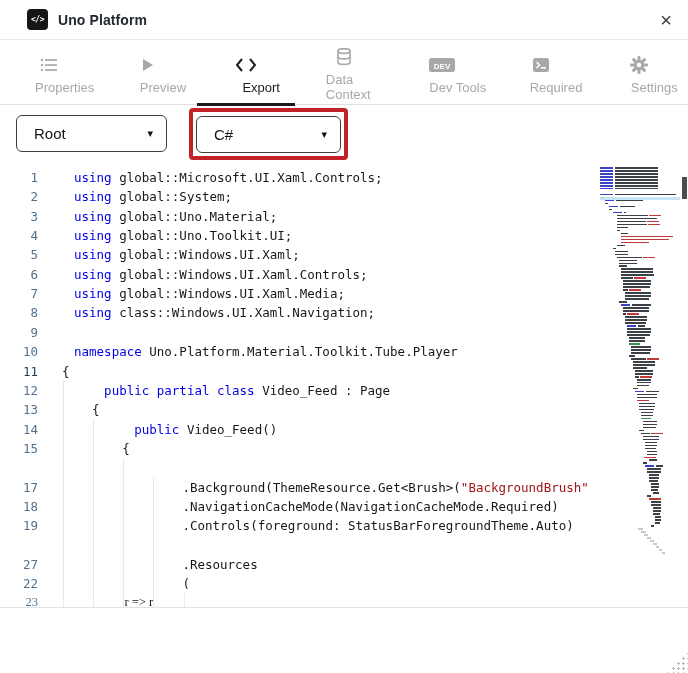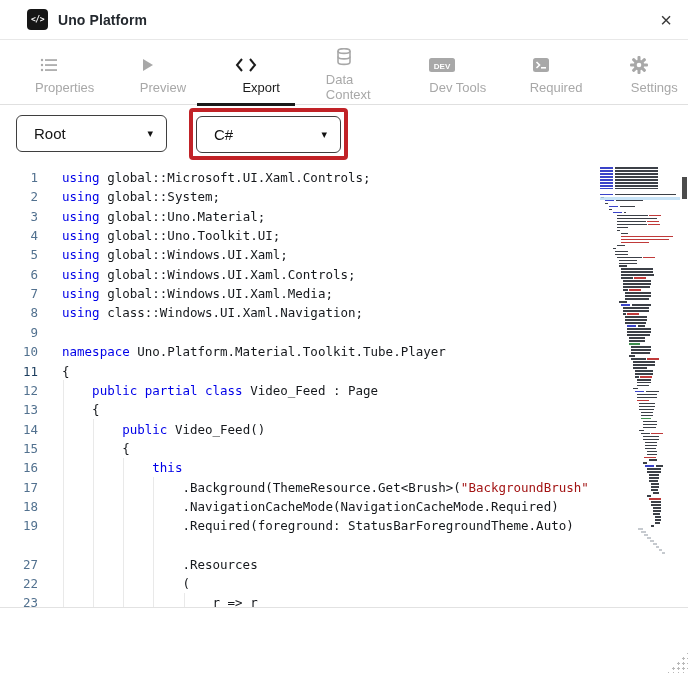--- a/index.html
+++ b/index.html
@@ -44,21 +44,21 @@
   
   .editor { position:absolute; left:0; top:163px; width:688px; height:445px;
             border-bottom:1px solid #e2e2e2; overflow:hidden; background:#fff; }
   .codepane { position:absolute; left:0; top:0; width:600px; height:445px; overflow:hidden; }
   .codeline { position:absolute; left:0; height:19.35px; white-space:pre;
               font-family:"DejaVu Sans Mono", monospace; font-size:12.5px;
               line-height:19.35px; }
   .gutter { position:absolute; left:0; width:38px; text-align:right; color:#52718f; }
   .gutter.cur { color:#1c3d5e; }
   .codetext { position:absolute; left:62px; color:#15181c; }
-  .tok-kw { color:#0000e8; }
+  .tok-kw { color:#0000e8;margin-left:12px; }
   .tok-pl { color:#15181c; }
   .tok-str { color:#a31515; }
   .iguide { position:absolute; width:1px; background:#e9e9e9; }
 
   
   .minimap { position:absolute; left:600px; top:4px; width:80px; height:440px; }
   .mm-row { position:absolute; height:1.6px; }
   .mm-d { background:#3c4047; }
   .mm-b { background:#3a43c8; }
   .mm-r { background:#c03a3a; }
@@ -183,27 +183,26 @@
         <div class="codeline" style="top: 101.75px; width: 600px;"><span class="gutter">6</span><span class="codetext"><span class="tok-kw">using</span><span class="tok-pl"> global::Windows.UI.Xaml.Controls;</span></span></div>
         <div class="codeline" style="top: 121.1px; width: 600px;"><span class="gutter">7</span><span class="codetext"><span class="tok-kw">using</span><span class="tok-pl"> global::Windows.UI.Xaml.Media;</span></span></div>
         <div class="codeline" style="top: 140.45px; width: 600px;"><span class="gutter">8</span><span class="codetext"><span class="tok-kw">using</span><span class="tok-pl"> class::Windows.UI.Xaml.Navigation;</span></span></div>
         <div class="codeline" style="top: 159.8px; width: 600px;"><span class="gutter">9</span><span class="codetext"></span></div>
         <div class="codeline" style="top: 179.15px; width: 600px;"><span class="gutter">10</span><span class="codetext"><span class="tok-kw">namespace</span><span class="tok-pl"> Uno.Platform.Material.Toolkit.Tube.Player</span></span></div>
         <div class="codeline" style="top: 198.5px; width: 600px;"><span class="gutter cur">11</span><span class="codetext"><span class="tok-pl">{</span></span></div>
         <div class="codeline" style="top: 217.85px; width: 600px;"><span class="gutter">12</span><span class="codetext"><span class="tok-pl">    </span><span class="tok-kw">public partial class</span><span class="tok-pl"> Video_Feed : Page</span></span></div>
         <div class="codeline" style="top: 237.2px; width: 600px; padding-left: 24px;"><span class="gutter">13</span><span class="codetext"><span class="tok-pl">    {</span></span></div>
         <div class="codeline" style="top: 256.55px; width: 600px;"><span class="gutter">14</span><span class="codetext"><span class="tok-pl">        </span><span class="tok-kw">public</span><span class="tok-pl"> Video_Feed()</span></span></div>
         <div class="codeline" style="top: 275.9px; width: 600px;"><span class="gutter">15</span><span class="codetext"><span class="tok-pl">        {</span></span></div>
-        <div class="codeline" style="top: 295.25px; width: 600px;"><span class="gutter">16</span><span class="codetext"><span class="tok-pl">            </span><span class="tok-kw">this</span></span></div>
         <div class="codeline" style="top: 314.6px; width: 600px;"><span class="gutter">17</span><span class="codetext"><span class="tok-pl">                .Background(ThemeResource.Get&lt;Brush&gt;(</span><span class="tok-str">"BackgroundBrush"</span></span></div>
         <div class="codeline" style="top: 333.95px; width: 600px;"><span class="gutter">18</span><span class="codetext"><span class="tok-pl">                .NavigationCacheMode(NavigationCacheMode.Required)</span></span></div>
-        <div class="codeline" style="top: 353.3px; width: 600px;"><span class="gutter">19</span><span class="codetext"><span class="tok-pl">                .Required(foreground: StatusBarForegroundTheme.Auto)</span></span></div>
+        <div class="codeline" style="top: 353.3px; width: 600px;"><span class="gutter">19</span><span class="codetext"><span class="tok-pl">                .Controls(foreground: StatusBarForegroundTheme.Auto)</span></span></div>
         <div class="codeline" style="top: 392px; width: 600px;"><span class="gutter">27</span><span class="codetext"><span class="tok-pl">                .Resources</span></span></div>
         <div class="codeline" style="top: 411.35px; width: 600px;"><span class="gutter">22</span><span class="codetext"><span class="tok-pl">                (</span></span></div>
-        <div class="codeline" style="top: 430px; width: 600px;"><span class="gutter">23</span><span class="codetext"><span class="tok-pl">                    r =&gt; r</span></span></div>
+        <div class="codeline" style="top: 430px; width: 600px; font-family: Liberation Serif, serif;"><span class="gutter">23</span><span class="codetext"><span class="tok-pl">                    r =&gt; r</span></span></div>
       </div>
 
     <div class="iguide" style="left:63px;  top:217px; height:228px;"></div>
     <div class="iguide" style="left:93px;  top:256px; height:189px;"></div>
     <div class="iguide" style="left:123px; top:295px; height:150px;"></div>
     <div class="iguide" style="left:153px; top:314px; height:131px;"></div>
     <div class="iguide" style="left:184px; top:430px; height:15px;"></div>
 
     <div class="minimap" id="minimap">
         <div class="mm-row mm-b" style="left: 0px; top: 0px; width: 13px;"></div>

